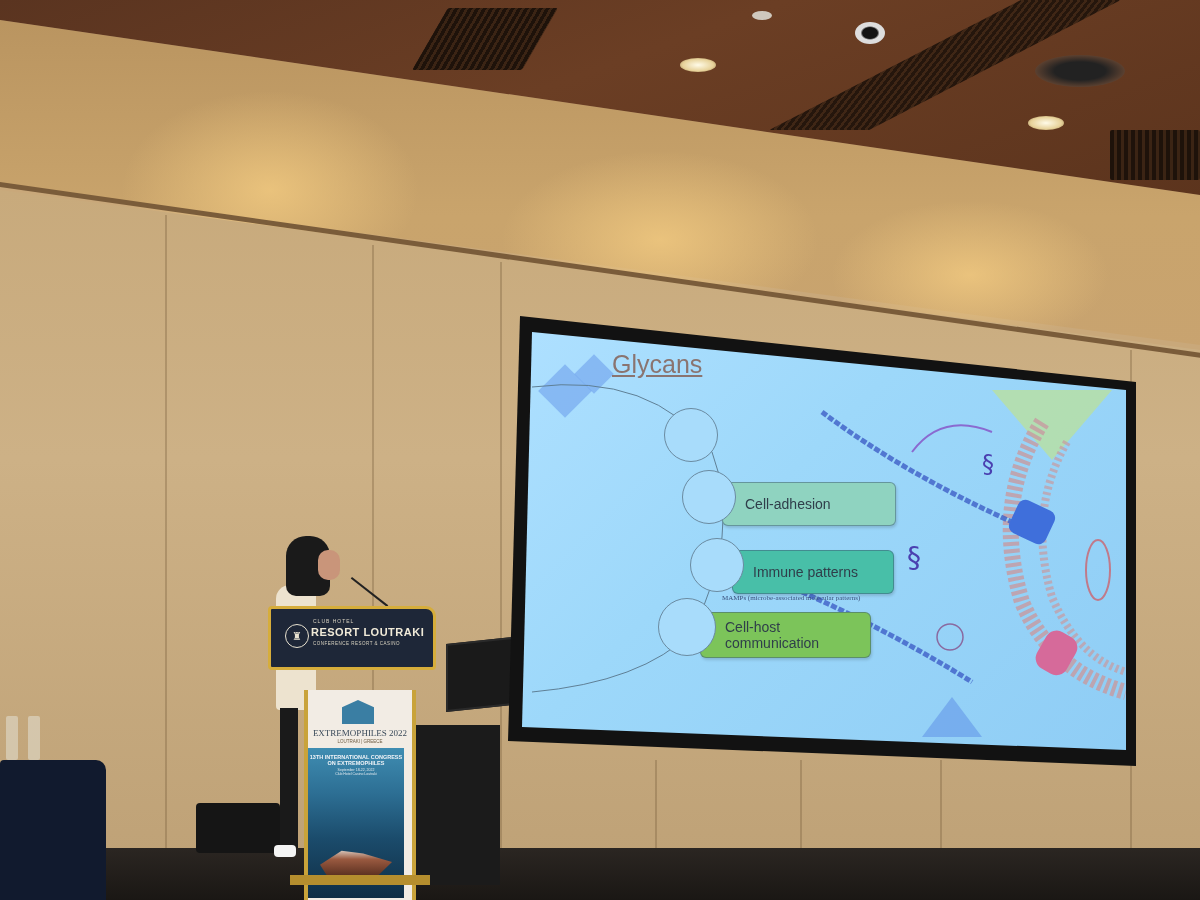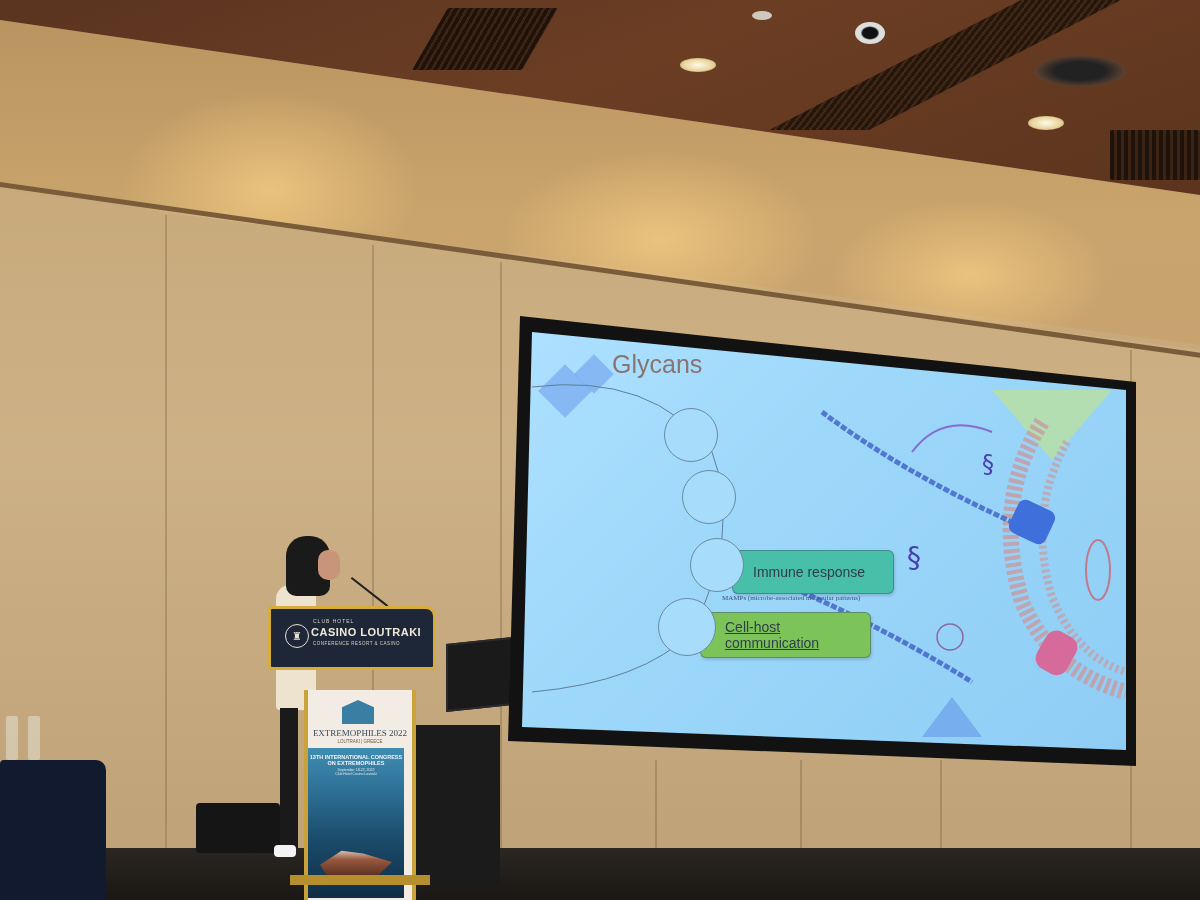--- a/index.html
+++ b/index.html
@@ -11,21 +11,21 @@
   .glow { border-radius:50%; background:radial-gradient(ellipse at center, rgba(245,205,130,0.75) 0%, rgba(230,190,120,0.0) 70%); }
   .rail { left:0; top:182px; width:1250px; height:5px; background:#7a5c3a; transform-origin:0 0; transform:rotate(8.1deg); }
   .wall-lower { left:0; top:190px; width:1200px; height:670px; background:linear-gradient(180deg,#c8aa7c 0%,#cdb186 40%,#bfa277 100%); clip-path:polygon(0 0,1200px 160px,1200px 670px,0 670px); }
   .seam { width:2px; background:rgba(120,95,60,0.35); }
   .vent { background:repeating-linear-gradient(90deg,#1e120a 0 4px,#3b2414 4px 7px); border-radius:2px; }
   .light { width:36px; height:14px; border-radius:50%; background:radial-gradient(#fffbe8,#e7d29a 60%,#8a6a40); }
   .stage { left:0; top:848px; width:1200px; height:52px; background:linear-gradient(180deg,#2b2622,#1a1714); }
   
   .screen-frame { left:508px; top:316px; width:628px; height:450px; background:#121212; clip-path:polygon(12px 0,628px 66px,628px 450px,0 425px); }
   .slide { left:522px; top:332px; width:604px; height:418px; background:linear-gradient(135deg,#aee0ff 0%,#9dd8fa 40%,#8fcdf5 100%); clip-path:polygon(10px 0,604px 58px,604px 418px,0 395px); overflow:hidden; }
-  .slide-title { left:90px; top:18px; font-size:25px; color:#8a7470; }
+  .slide-title { left:90px; top:18px; font-size:25px; color:#8a7470;text-decoration:underline; }
   .diamond { width:38px; height:38px; background:rgba(90,140,230,0.45); transform:rotate(45deg); }
   .pill { height:42px; border-radius:6px; border:1px solid rgba(60,90,120,0.5); display:flex; align-items:center; font-size:14px; color:#2f3e4a; box-shadow:1px 2px 3px rgba(0,0,0,0.15); }
   .pill span { line-height:1.15; }
   .circle { width:52px; height:52px; border-radius:50%; border:1.5px solid #6a8aa0; background:#a8dcfb; }
   .mamps { font-family:"Liberation Serif", serif; font-size:7px; color:#3a4f7a; }
   
   .podium-top { left:268px; top:606px; width:162px; height:58px; background:#1e2738; border:3px solid #d6ad3b; border-radius:4px 10px 4px 4px; }
   .podium-logo-circle { width:22px; height:22px; border-radius:50%; border:1.5px solid #e8e2d0; display:flex; align-items:center; justify-content:center; color:#e8e2d0; font-size:11px; }
   .banner { left:304px; top:666px; width:104px; height:210px; background:#f2ece4; border-left:4px solid #c9a33a; border-right:4px solid #c9a33a;margin-top:24px; }
   .banner-blue { background:linear-gradient(180deg,#3f8db2 0%,#2d6f94 30%,#1b4c6c 60%,#0f2e45 100%); }
@@ -86,45 +86,48 @@
     <rect x="490" y="172" width="40" height="36" rx="8" fill="#3f6fdb" transform="rotate(25 510 190)"></rect>
     <rect x="518" y="300" width="34" height="42" rx="12" fill="#d66a9a" transform="rotate(30 535 320)"></rect>
     <ellipse cx="576" cy="238" rx="12" ry="30" fill="none" stroke="#c07a8a" stroke-width="2"></ellipse>
     <circle cx="428" cy="305" r="13" fill="none" stroke="#8a6aa0" stroke-width="1.5"></circle>
     <text x="460" y="140" font-size="24" fill="#4a3fb0" font-family="DejaVu Sans, sans-serif">§</text>
     <text x="385" y="235" font-size="28" fill="#4a3fb0" font-family="DejaVu Sans, sans-serif">§</text>
   </svg>
 
   <div class="abs circle" style="left:142px;top:76px;"></div>
 
+  <div class="abs pill" style="left:200px;top:150px;width:150px;background:#8fd3c0;padding-left:22px;">
+    <span>Cell-adhesion</span>
+  </div>
   <div class="abs circle" style="left:160px;top:138px;"></div>
 
   <div class="abs pill" style="left:210px;top:218px;width:140px;background:#48bfa8;padding-left:20px;">
-    <span>Immune response</span>
+    <span>Immune patterns</span>
   </div>
   <div class="abs circle" style="left:168px;top:206px;"></div>
   <div class="abs mamps" style="left:200px;top:262px;">MAMPs (microbe-associated molecular patterns)</div>
 
-  <div class="abs pill" style="left:178px;top:280px;width:145px;height:44px;background:#7cc45a;padding-left:24px;text-decoration:underline;">
+  <div class="abs pill" style="left:178px;top:280px;width:145px;height:44px;background:#7cc45a;padding-left:24px;">
     <span><span>Cell-host</span><br><span>communication</span></span>
   </div>
   <div class="abs circle" style="left:136px;top:266px;width:56px;height:56px;"></div>
 </div>
 
 <div class="abs" style="left:276px;top:585px;width:40px;height:125px;background:#ede3cf;border-radius:14px 10px 4px 4px;"></div>
 <div class="abs person" style="left:286px;top:536px;width:44px;height:60px;border-radius:20px 20px 10px 10px;"></div>
 <div class="abs" style="left:318px;top:550px;width:22px;height:30px;background:#c9957a;border-radius:10px;"></div>
 <div class="abs person" style="left:280px;top:708px;width:18px;height:140px;"></div>
 <div class="abs" style="left:274px;top:845px;width:22px;height:12px;background:#f4f4f4;border-radius:4px;"></div>
 <div class="abs" style="left:352px;top:577px;width:46px;height:2px;background:#222;transform:rotate(38deg);transform-origin:0 0;"></div>
 
 <div class="abs podium-top">
   <div class="abs podium-logo-circle" style="left:14px;top:15px;">♜</div>
   <div class="abs" style="left:42px;top:9px;font-size:5px;color:#d8d2c0;letter-spacing:1px;">CLUB HOTEL</div>
-  <div class="abs" style="left:40px;top:17px;font-size:11px;font-weight:bold;color:#f0ead8;letter-spacing:0.5px;">CASINO LOUTRAKI</div>
+  <div class="abs" style="left:40px;top:17px;font-size:11px;font-weight:bold;color:#f0ead8;letter-spacing:0.5px;">RESORT LOUTRAKI</div>
   <div class="abs" style="left:42px;top:32px;font-size:4.5px;color:#d8d2c0;letter-spacing:0.5px;">CONFERENCE RESORT &amp; CASINO</div>
 </div>
 <div class="abs banner">
   <div class="abs" style="left:30px;top:10px;width:40px;height:24px;background:#3a7ea3;clip-path:polygon(10% 30%,50% 0,90% 30%,90% 100%,10% 100%);"></div>
   <div class="abs" style="left:4px;top:38px;width:96px;text-align:center;font-family:'Liberation Serif',serif;font-size:9px;color:#3a4a5a;">EXTREMOPHILES 2022</div>
   <div class="abs" style="left:4px;top:49px;width:96px;text-align:center;font-size:4.5px;color:#6a5a40;">LOUTRAKI | GREECE</div>
   <div class="abs banner-blue" style="left:0;top:58px;width:96px;height:150px;">
     <div style="padding-top:6px;text-align:center;font-size:5.5px;font-weight:bold;color:#f0f4f8;">13TH INTERNATIONAL CONGRESS</div>
     <div style="text-align:center;font-size:5.5px;font-weight:bold;color:#f0f4f8;">ON EXTREMOPHILES</div>
     <div style="text-align:center;font-size:3.5px;color:#dfe8ee;margin-top:2px;">September 18-22, 2022</div>

